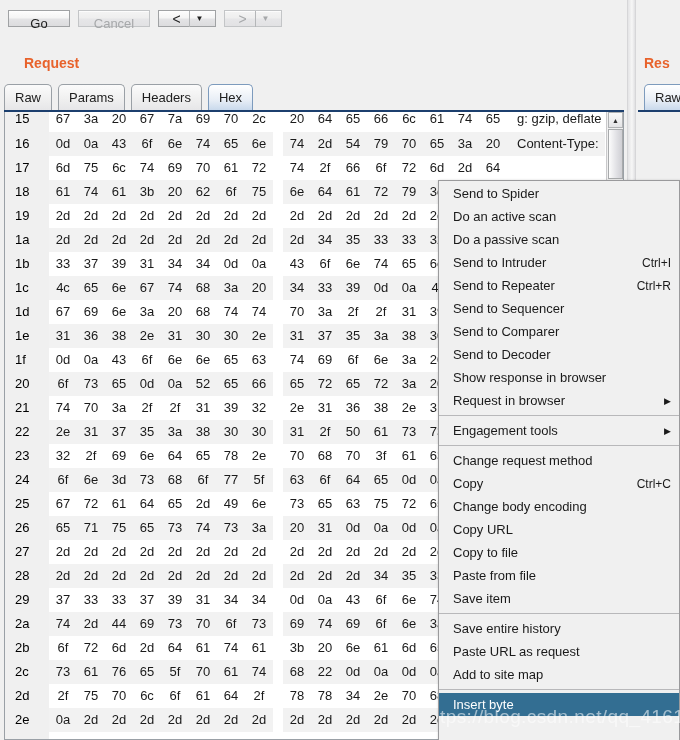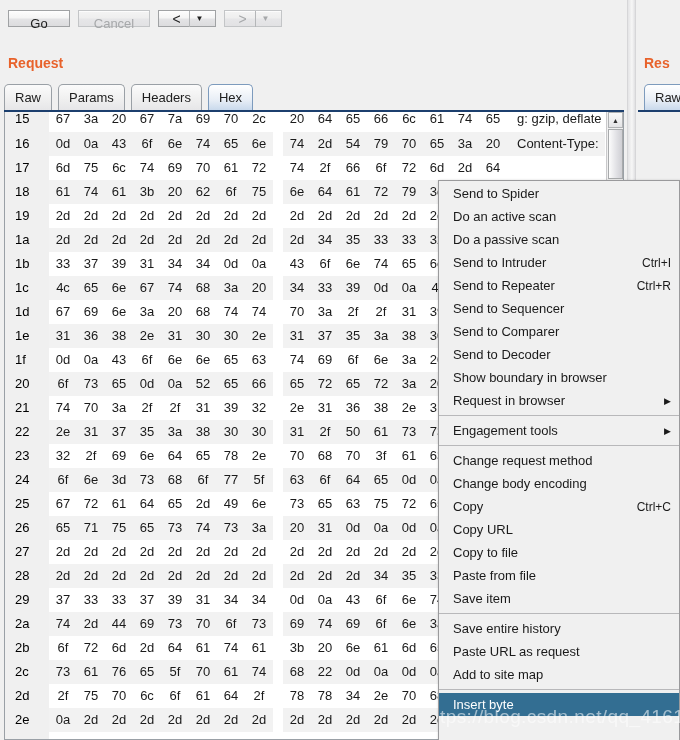--- a/index.html
+++ b/index.html
@@ -76,21 +76,21 @@
   }
 
   
   .section-title {
     position: absolute;
     font-size: 14px;
     font-weight: bold;
     color: #e8622b;
     font-family: "Liberation Sans", sans-serif;
   }
-  #request-title  { left: 8px;  top: 55px; }
+  #request-title  { left: 24px;  top: 55px; }
   #response-title { left: 644px; top: 55px; white-space: nowrap; }
 
   
   #splitter {
     position: absolute;
     left: 627px; top: 0;
     width: 9px; height: 740px;
     background: linear-gradient(to right, #e4e4e6, #f2f2f2 45%, #f7f7f7 55%, #e0e0e2);
     border-left: 1px solid #d6d6d8;
     border-right: 1px solid #d6d6d8;
@@ -891,41 +891,41 @@
       <div class="mi">
         <span class="mi-label">Send to Sequencer</span>
       </div>
       <div class="mi">
         <span class="mi-label">Send to Comparer</span>
       </div>
       <div class="mi">
         <span class="mi-label">Send to Decoder</span>
       </div>
       <div class="mi">
-        <span class="mi-label">Show boundary in browser</span>
+        <span class="mi-label">Show response in browser</span>
       </div>
       <div class="mi">
         <span class="mi-label">Request in browser</span>
         <span class="mi-arrow">▶</span>
       </div>
       <div class="mi-sep"></div>
       <div class="mi">
         <span class="mi-label">Engagement tools</span>
         <span class="mi-arrow">▶</span>
       </div>
       <div class="mi-sep"></div>
       <div class="mi">
         <span class="mi-label">Change request method</span>
       </div>
       <div class="mi">
-        <span class="mi-label">Change body encoding</span>
-      </div>
-      <div class="mi">
         <span class="mi-label">Copy</span>
         <span class="mi-accel">Ctrl+C</span>
+      </div>
+      <div class="mi">
+        <span class="mi-label">Change body encoding</span>
       </div>
       <div class="mi">
         <span class="mi-label">Copy URL</span>
       </div>
       <div class="mi">
         <span class="mi-label">Copy to file</span>
       </div>
       <div class="mi">
         <span class="mi-label">Paste from file</span>
       </div>

